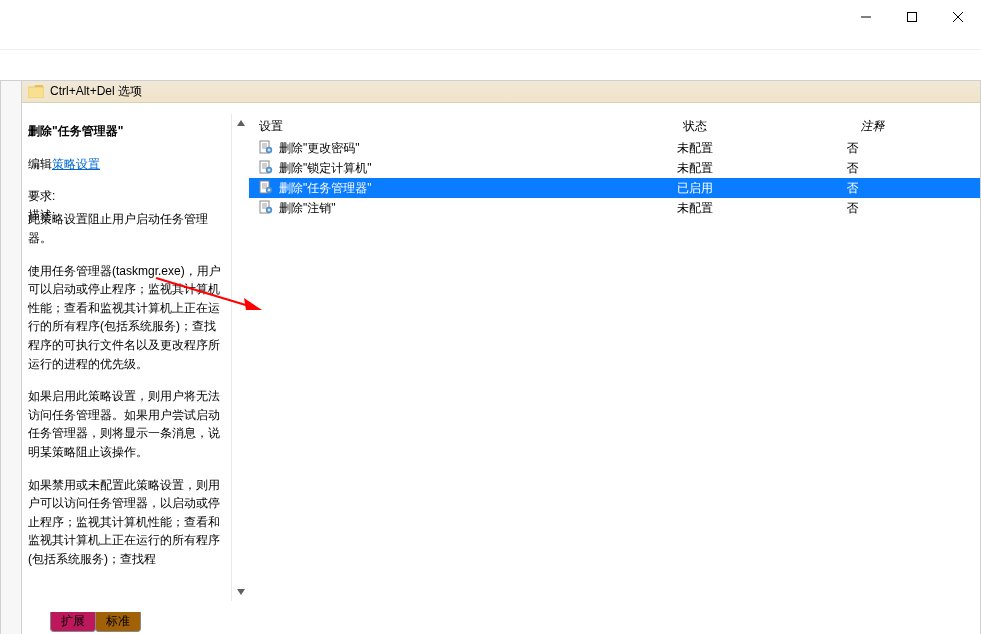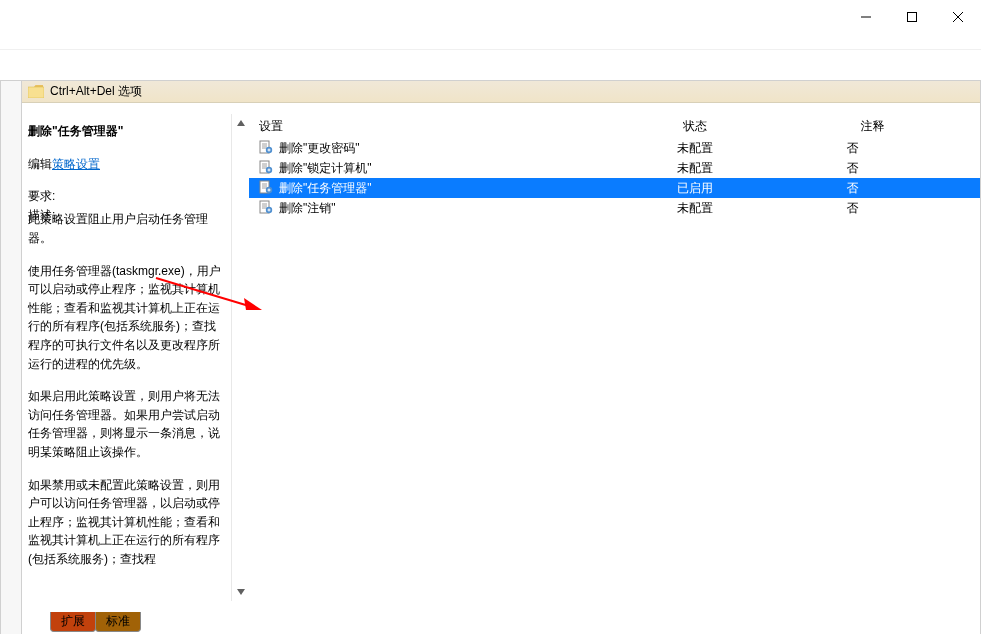--- a/index.html
+++ b/index.html
@@ -25,34 +25,34 @@
   .desc-col p { margin-bottom: 14px; }
   .desc-col .sect-label { margin-bottom: 0; }
   
   .desc-scroll { width: 17px; display: flex; flex-direction: column; align-items: center; justify-content: space-between; padding: 4px 0; background: #fff; }
   .desc-scroll .arrow { width: 10px; height: 10px; }
   
   .list-col { flex: 1; display: flex; flex-direction: column; position: relative; }
   .list-header { display: flex; height: 24px; align-items: center; padding-left: 6px; justify-content: center; }
   .list-header .col-setting { width: 370px; padding-left: 4px; }
   .list-header .col-state { width: 140px; text-align: center; }
-  .list-header .col-comment { flex: 1; text-align: center; }
+  .list-header .col-comment { flex: 1; text-align: center; font-style: italic; }
   .list-rows { }
   .row { display: flex; height: 20px; align-items: center; padding-left: 6px; }
   .row.selected { background: #0a7cff; color: #fff; }
   .row .cell-setting { width: 370px; display: flex; align-items: center; gap: 6px; padding-left: 4px; }
   .row .cell-state { width: 140px; text-align: center; }
   .row .cell-comment { flex: 1; text-align: center; padding-right: 40px; }
   .policy-icon { width: 14px; height: 14px; flex-shrink: 0; }
   
   .arrow-annot { position: absolute; left: 132px; top: 162px; pointer-events: none; z-index: 10; }
   
   .tabs-row { height: 22px; display: flex; align-items: flex-start; padding-left: 28px; gap: 0; }
   .tab { border: 1px solid #888; border-top: none; border-radius: 0 0 4px 4px; padding: 1px 10px; font-size: 12px; background: #a16207; margin-right: -1px; }
-  .tab.active { background: #c2410c; font-family: Liberation Serif, serif; }
+  .tab.active { background: #be185d; font-family: Liberation Serif, serif; }
 </style>
 </head>
 <body>
 
 <div class="window">
 
   <div class="titlebar">
     <div class="titlebar-btn">
       <svg viewBox="0 0 10 10">
           <line x1="0" y1="5" x2="10" y2="5"></line>

